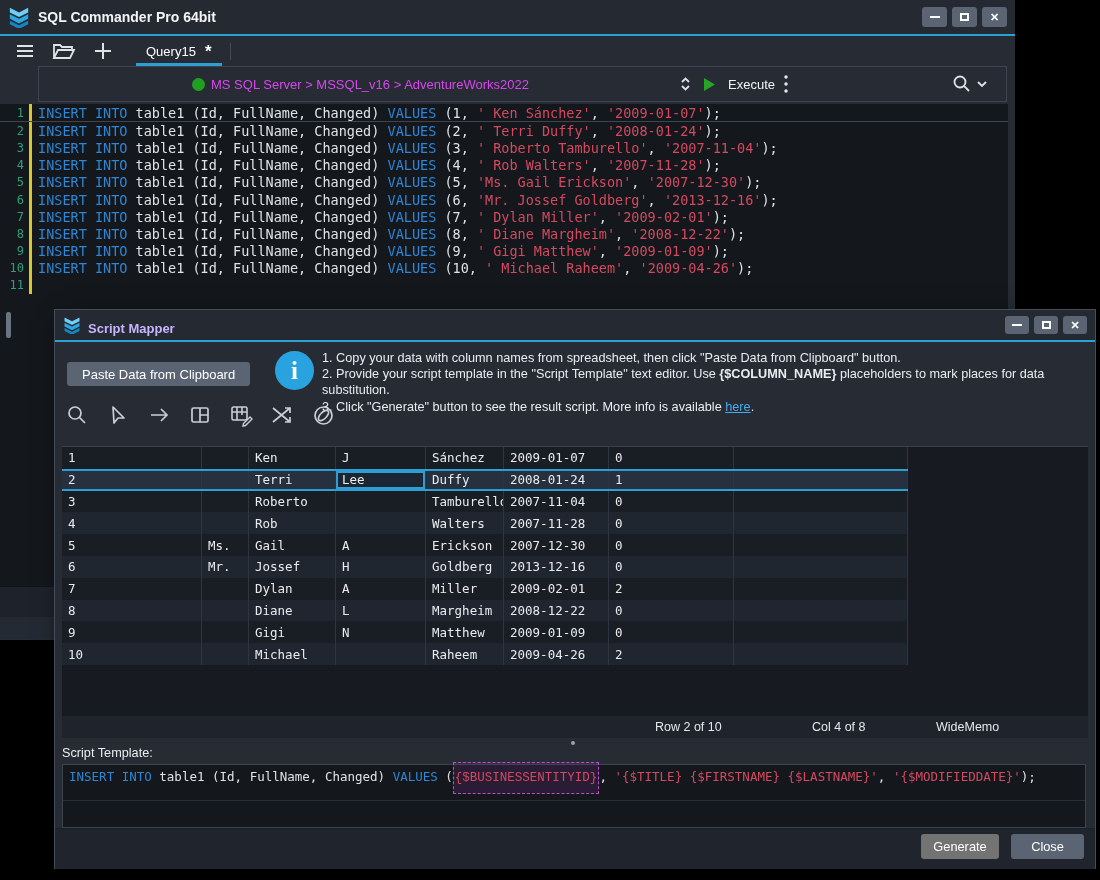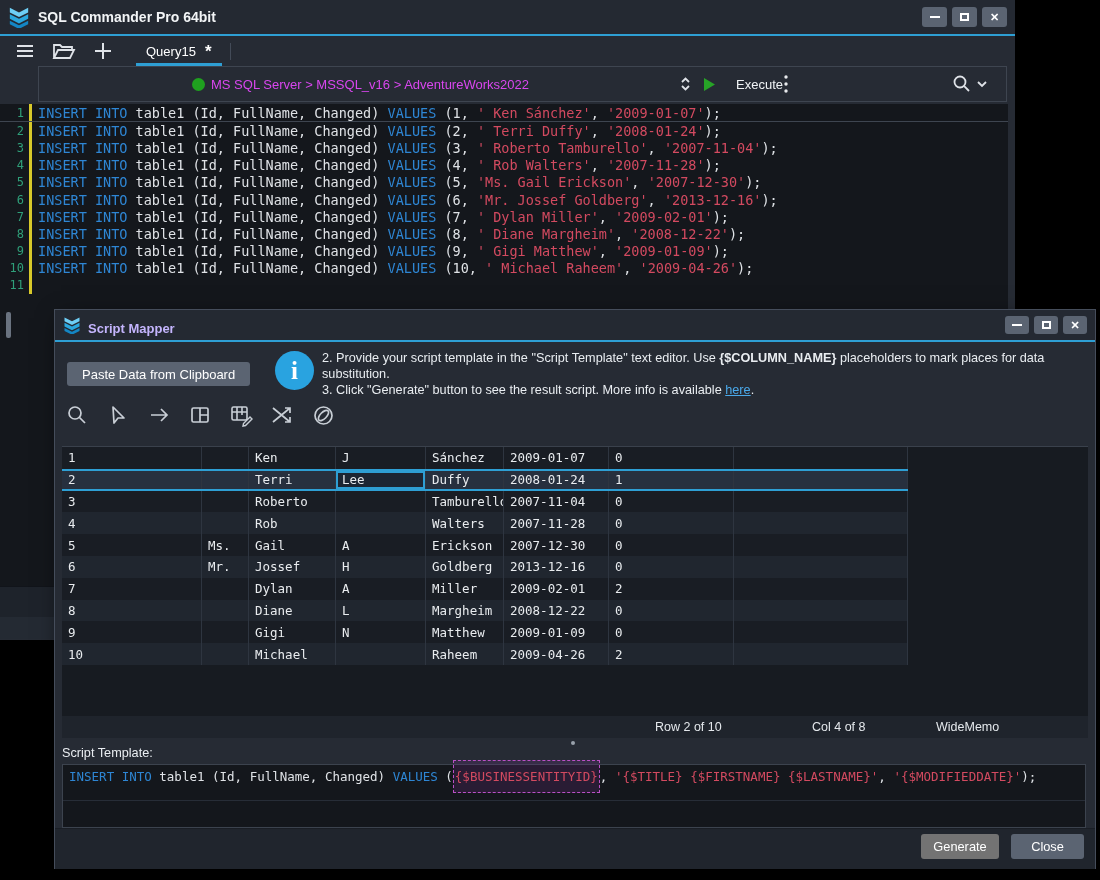--- a/index.html
+++ b/index.html
@@ -24,21 +24,21 @@
   .tab-star{color:#fff;font-size:17px;font-weight:bold;margin-left:9px;margin-top:1px;}
   .tab::after{content:"";position:absolute;left:0;right:0;bottom:0;height:3px;background:#2e9fd4;}
   .tab-sep{width:1px;height:17px;background:#434b58;margin-left:8px;}
 
   .qtoolbar{position:absolute;left:38px;top:66px;width:969px;height:36px;border:1px solid #3e4550;
     background:#262b34;box-sizing:border-box;}
   .conn-dot{position:absolute;left:153px;top:11px;width:13px;height:13px;border-radius:50%;background:#1fa11f;}
   .conn-box{position:absolute;left:172px;top:0;height:34px;display:flex;align-items:center;}
   .conn-text{color:#d946ef;font-size:13px;}
   .spinner{position:absolute;left:640px;top:8px;}
-  .execute{position:absolute;left:663px;top:0;height:34px;display:flex;align-items:center;gap:20px;}
+  .execute{position:absolute;left:663px;top:0;height:34px;display:flex;align-items:center;gap:12px;}
   .execute-label{color:#f0f3f5;font-size:13px;}
   .kebab{position:absolute;left:745px;top:7px;}
   .searchbox{position:absolute;left:913px;top:7px;display:flex;align-items:center;gap:6px;}
 
   .editor{position:absolute;left:0;top:104px;width:1008px;height:482px;background:#14171c;
     font-family:"DejaVu Sans Mono",monospace;font-size:13.5px;}
   .ed-line{height:17.2px;display:flex;align-items:center;white-space:pre;}
   .ed-line.current{border-bottom:1px solid #3e4550;}
   .gutter{width:24px;flex:none;text-align:right;padding-right:5px;color:#2fa07a;font-size:12px;}
   .chbar{width:3px;height:100%;flex:none;background:#d8c92a;margin-right:6px;}
@@ -89,21 +89,21 @@
   .statusbar span{position:absolute;top:0;height:22px;display:flex;align-items:center;
     color:#e4e8ec;font-size:12.5px;}
   .sb-row{left:593px;} .sb-col{left:750px;} .sb-memo{left:874px;}
   .splitter-dot{position:absolute;left:516px;top:431px;width:4px;height:4px;border-radius:50%;background:#99a1ab;}
 
   .tpl-label{position:absolute;left:7px;top:436px;color:#e9edf1;font-size:12.7px;}
   .tpl-editor{position:absolute;left:7px;top:454px;width:1024px;height:64px;background:#14171c;
     border:1px solid #3c434e;box-sizing:border-box;}
   .tpl-line{padding:4px 6px;font-family:"DejaVu Sans Mono",monospace;font-size:12.5px;white-space:pre;}
   .tpl-sep{position:absolute;left:0;right:0;top:35px;border-top:1px solid #272d37;}
-  .ph-box{border:1px dashed #bb50c6;background:rgba(120,50,140,.22);padding:8px 1px;}
+  .ph-box{border:1px dashed #bb50c6;background:rgba(120,50,140,.22);padding:8px 1px;font-family:Liberation Mono, monospace;}
 
   .d-footer{position:absolute;left:0;top:518px;width:100%;height:40px;background:#20252d;
     border-top:1px solid #1a1e25;}
   .btn{position:absolute;top:524px;height:25px;border-radius:3px;color:#fff;font-size:12.8px;
     display:flex;align-items:center;justify-content:center;}
   .btn-generate{left:866px;width:78px;background:#737373;}
   .btn-close{left:956px;width:73px;background:#5b6472;}
 
   svg{display:block;}
 </style>
@@ -228,20 +228,21 @@
         <span class="glyph-max"></span>
       </span>
     <span class="d-win-btn">
         <span class="glyph-close">✕</span>
       </span>
   </div>
 
   <div class="paste-btn">Paste Data from Clipboard</div>
   <div class="info-circle">i</div>
   <div class="instructions">
+    <div>1. Copy your data with column names from spreadsheet, then click "Paste Data from Clipboard" button.</div>
     <div><span>2. Provide your script template in the "Script Template" text editor. Use </span><b>{$COLUMN_NAME}</b><span> placeholders to mark places for data substitution.</span></div>
     <div><span>3. Click "Generate" button to see the result script. More info is available </span><span class="link">here</span><span>.</span></div>
   </div>
 
   <div class="d-toolbar">
     <span class="icon">
       <svg width="22" height="22" viewBox="0 0 22 22" stroke="#c9cfd6" stroke-width="1.7" fill="none">
         <circle cx="9" cy="9" r="6"></circle>
           <path d="M13.5 13.5 L19 19"></path>
         </svg>

